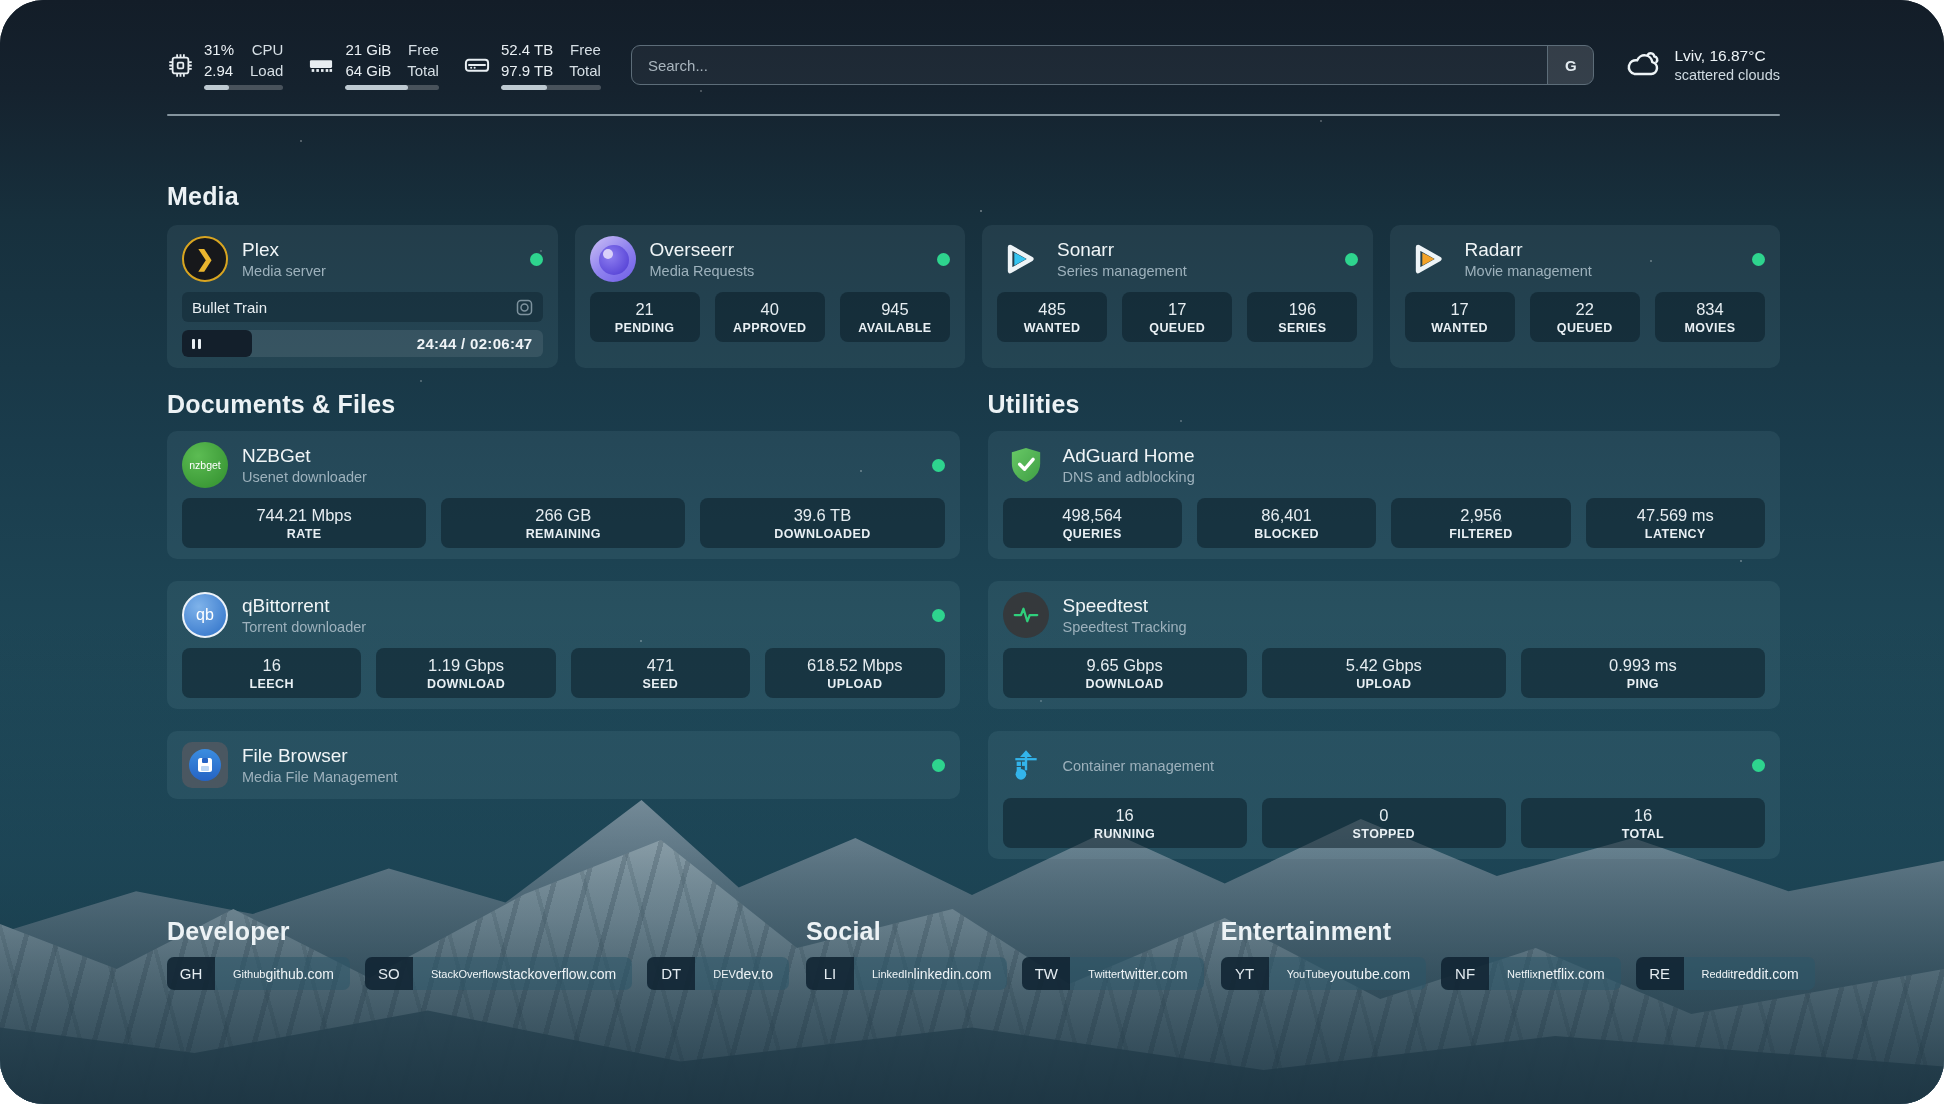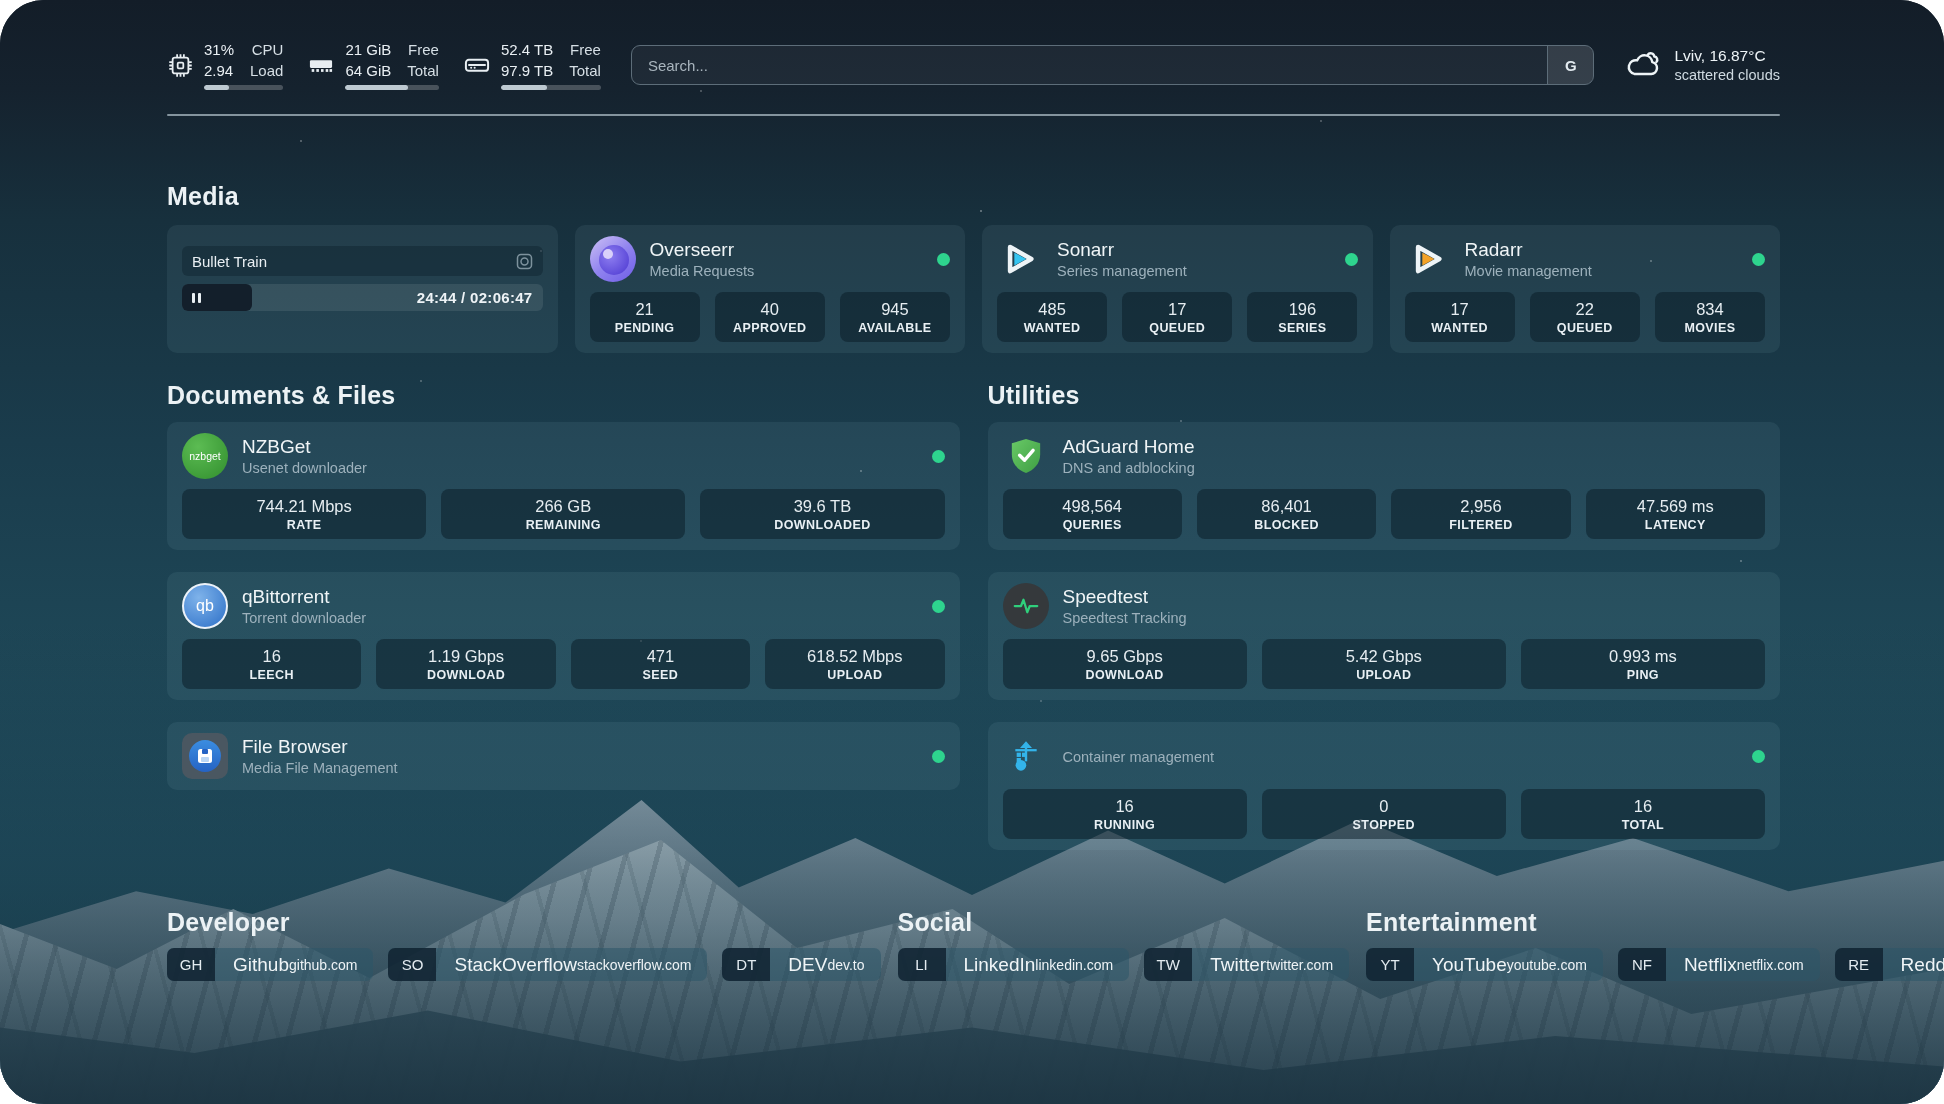--- a/index.html
+++ b/index.html
@@ -57,21 +57,21 @@
   .weather { display:flex; align-items:center; gap:12px; color:#eef4f7; }
   .weather-loc { font-size:15.5px; font-weight:500; }
   .weather-cond { font-size:14.5px; color:#cfdae1; margin-top:2px; }
 
   .divider { height:2px; background:rgba(160,176,186,.8); margin-top:14px; border-radius:1px; }
 
   .sec-title { font-size:25px; font-weight:600; color:#ecf2f5; letter-spacing:.2px; }
   .media-title { margin-top:66px; }
   .media-grid { display:grid; grid-template-columns:repeat(4,1fr); gap:17px; margin-top:14px; }
 
-  .row2 { display:grid; grid-template-columns:1fr 1fr; gap:28px; margin-top:28px; }
+  .row2 { display:grid; grid-template-columns:1fr 1fr; gap:28px; margin-top:22px; }
   .col-stack { display:flex; flex-direction:column; }
   .col-stack .sec-title { margin-bottom:12px; }
   .col-stack .card + .card { margin-top:22px; }
 
   
   .card { background:rgba(160,210,225,.085); border-radius:10px; padding:11px 15px; }
   .card-head { display:flex; align-items:center; gap:14px; }
   .titles { flex:1; min-width:0; }
   .card-title { font-size:19px; font-weight:500; color:#f0f5f7; }
   .card-sub { font-size:14.5px; color:#9db1bc; margin-top:2px; }
@@ -113,21 +113,21 @@
     font-size:15px; font-weight:600; color:#eef3f6; letter-spacing:.3px; }
 
   
   .bottom { display:grid; grid-template-columns:repeat(3,1fr); gap:17px; margin-top:58px; }
   .bm-col .sec-title { margin-bottom:11px; }
   .bm-list { display:flex; gap:15px; }
   .bm-row { display:flex; align-items:stretch; height:33px; border-radius:7px; overflow:hidden;
     background:rgba(44,86,104,.55); cursor:pointer; text-decoration:none; }
   .bm-abbr { width:48px; flex:0 0 auto; background:rgba(13,30,43,.78); color:#e3ebf0; font-size:15px; font-weight:500;
     display:flex; align-items:center; justify-content:center; }
-  .bm-name { display:flex; align-items:center; padding-left:18px; font-size:19px; color:#f0f5f7; }
+  .bm-name { display:flex; align-items:center; padding-left:18px; font-size:11px; color:#f0f5f7; }
   .bm-url { margin-left:auto; display:flex; align-items:center; padding-right:16px; font-size:14px; color:#eef3f6; }
 </style>
 </head>
 <body>
 
 <div class="window">
   <div class="sky"></div>
   <div class="specks"></div>
   <div class="mtn mtn-far"></div>
   <div class="mtn mtn-near"></div>
@@ -226,20 +226,30 @@
         </div>
       </div>
     </header>
 
     <div class="divider"></div>
 
     <h2 class="sec-title media-title">Media</h2>
     <div class="media-grid">
 
       <article class="card">
+        <div class="card-head">
+          <span class="app-icon plex">
+              <span class="plex-chev"></span>
+            </span>
+          <div class="titles">
+            <div class="card-title">Plex</div>
+            <div class="card-sub">Media server</div>
+          </div>
+          <span class="dot"></span>
+        </div>
         <div class="np-row">
           <span>Bullet Train</span>
           <span class="scr">
             <svg width="17" height="17" viewBox="0 0 17 17" fill="none" stroke="#9fb2bd" stroke-width="1.5">
               <rect x="1.5" y="1.5" width="14" height="14" rx="3.5"></rect>
                 <circle cx="8.5" cy="8.5" r="3.5"></circle>
             </svg>
           </span>
         </div>
         <div class="np-progress">

